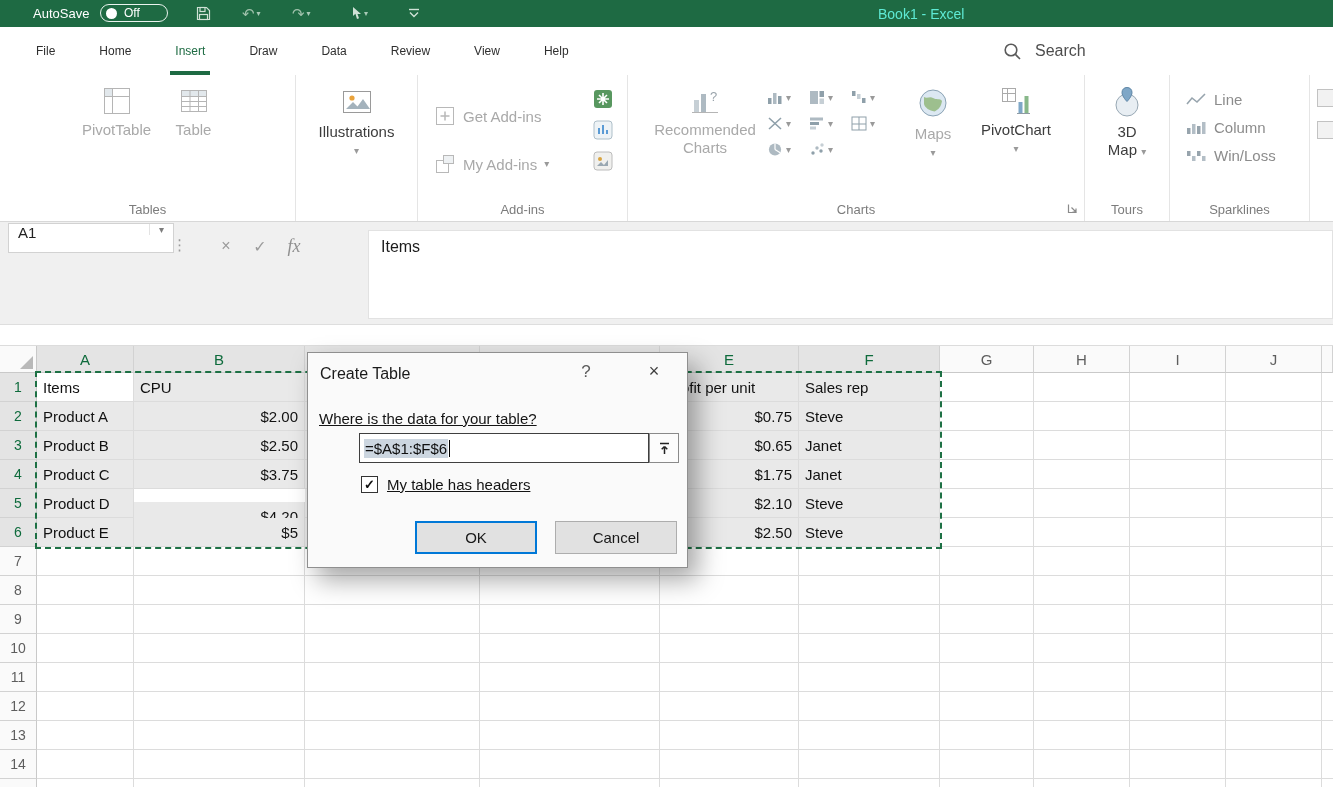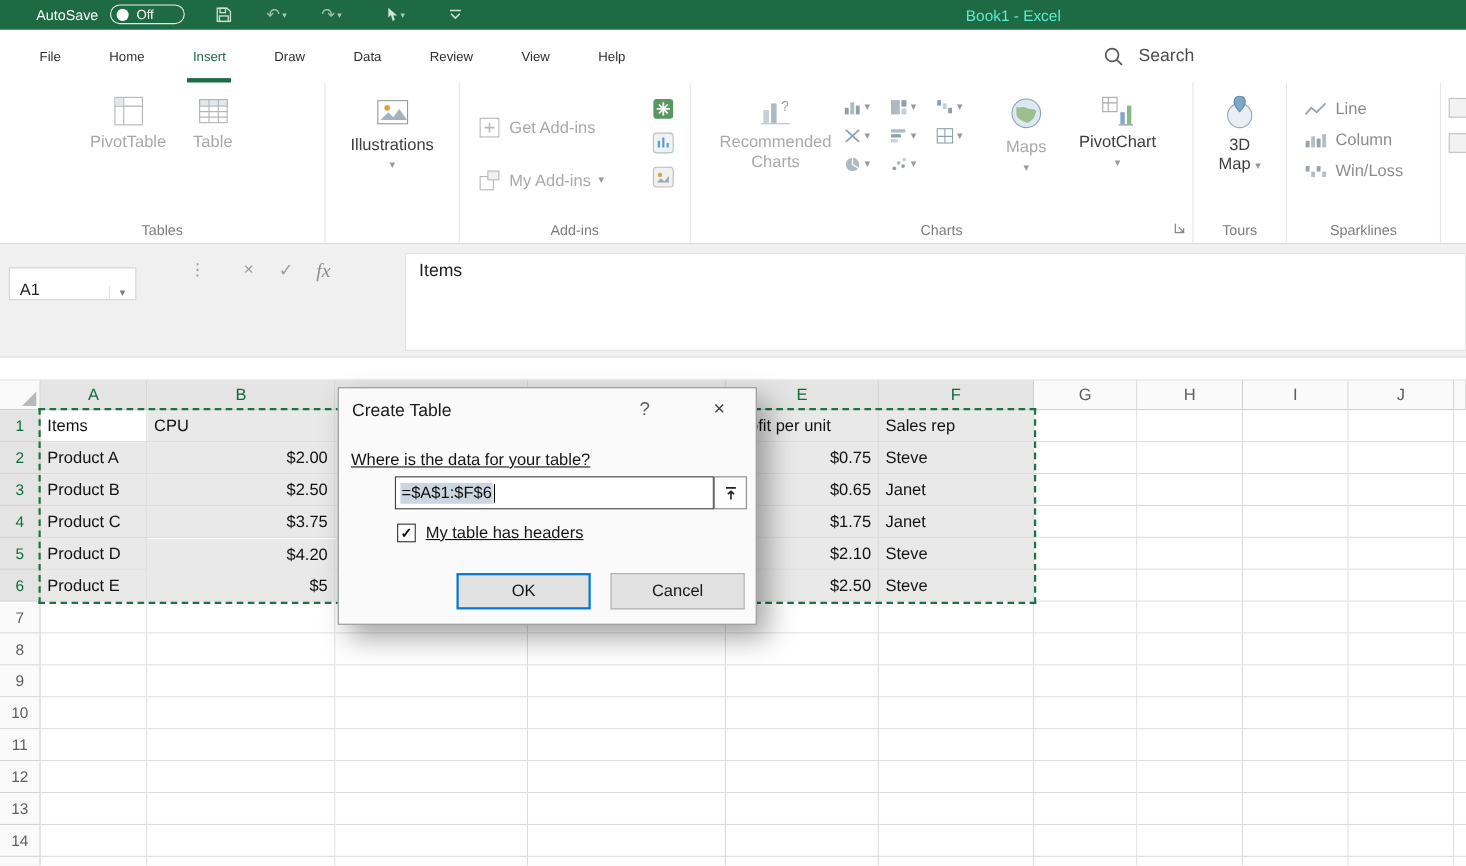--- a/index.html
+++ b/index.html
@@ -40,21 +40,21 @@
   .addin-strip{position:absolute;right:14px;top:10px;display:flex;flex-direction:column;gap:11px}
   .chartgrid{display:grid;grid-template-columns:repeat(3,42px);row-gap:11px;padding-top:11px}
   .citem{display:flex;align-items:center;gap:3px}
   .spcol{display:flex;flex-direction:column;gap:11px;padding:12px 0 0 16px}
   .sprow{display:flex;align-items:center;gap:8px;font-size:15px;color:#8c8c8c;white-space:nowrap}
   .dlauncher{position:absolute;right:6px;bottom:3px}
   .partial-icon{position:absolute;width:20px;height:18px;border:1px solid #c2c2c2;background:#f2f2f2}
 
   
   .fzone{position:absolute;top:222px;left:0;width:100%;height:103px;background:#f0f0f0;border-bottom:1px solid #dedede;z-index:3}
-  .namebox{position:absolute;left:8px;top:21px;width:116px;height:30px;background:#fff;border:1px solid #d2d2d2;display:flex;align-items:flex-end;padding:0 9px;font-size:15px;color:#222}
+  .namebox{position:absolute;left:8px;top:1px;width:166px;height:30px;background:#fff;border:1px solid #d2d2d2;display:flex;align-items:flex-start;padding:0 9px;font-size:15px;color:#222}
   .namebox .nb-caret{margin-left:auto;padding-left:9px;border-left:1px solid #e3e3e3;color:#7d7d7d;font-size:10px}
   .fdots{position:absolute;left:172px;top:14px;color:#9a9a9a;font-size:15px}
   .fbtn{position:absolute;top:9px;width:32px;height:30px;display:flex;align-items:center;justify-content:center;color:#9b9b9b;font-size:16px}
   .fx{font-family:"Liberation Serif",serif;font-style:italic;font-size:18px;color:#8f8f8f}
   .finput{position:absolute;left:368px;top:8px;right:0;height:89px;background:#fff;border:1px solid #e2e2e2;padding:7px 12px;font-size:16px;color:#1c1c1c}
 
   
   .sheet{position:absolute;top:345px;left:0;width:1333px;height:442px;background:#fff;border-top:1px solid #dcdcdc;z-index:1}
   .corner{position:absolute;left:0;top:0;width:37px;height:27px;background:#fafafa;border-right:1px solid #c9c9c9;border-bottom:1px solid #c9c9c9}
   .corner::after{content:"";position:absolute;right:3px;bottom:3px;border-left:13px solid transparent;border-bottom:13px solid #b9b9b9}
@@ -439,21 +439,21 @@
       <div class="cell sel" style="left: 480px; top: 114px; width: 180px; height: 29px;"></div>
       <div class="cell sel num" style="left: 660px; top: 114px; width: 139px; height: 29px;">$1.75</div>
       <div class="cell sel" style="left: 799px; top: 114px; width: 141px; height: 29px;">Janet</div>
       <div class="cell" style="left: 940px; top: 114px; width: 94px; height: 29px;"></div>
       <div class="cell" style="left: 1034px; top: 114px; width: 96px; height: 29px;"></div>
       <div class="cell" style="left: 1130px; top: 114px; width: 96px; height: 29px;"></div>
       <div class="cell" style="left: 1226px; top: 114px; width: 96px; height: 29px;"></div>
       <div class="cell" style="left: 1322px; top: 114px; width: 11px; height: 29px;"></div>
       <div class="rowhdr sel" style="top: 143px; height: 29px;">5</div>
       <div class="cell sel" style="left: 37px; top: 143px; width: 97px; height: 29px;">Product D</div>
-      <div class="cell sel num" style="left: 134px; top: 144px; width: 171px; height: 29px;">$4.20</div>
+      <div class="cell sel num" style="left: 134px; top: 156px; width: 171px; height: 29px;">$4.20</div>
       <div class="cell sel" style="left: 305px; top: 143px; width: 175px; height: 29px;"></div>
       <div class="cell sel" style="left: 480px; top: 143px; width: 180px; height: 29px;"></div>
       <div class="cell sel num" style="left: 660px; top: 143px; width: 139px; height: 29px;">$2.10</div>
       <div class="cell sel" style="left: 799px; top: 143px; width: 141px; height: 29px;">Steve</div>
       <div class="cell" style="left: 940px; top: 143px; width: 94px; height: 29px;"></div>
       <div class="cell" style="left: 1034px; top: 143px; width: 96px; height: 29px;"></div>
       <div class="cell" style="left: 1130px; top: 143px; width: 96px; height: 29px;"></div>
       <div class="cell" style="left: 1226px; top: 143px; width: 96px; height: 29px;"></div>
       <div class="cell" style="left: 1322px; top: 143px; width: 11px; height: 29px;"></div>
       <div class="rowhdr sel" style="top: 172px; height: 29px;">6</div>

